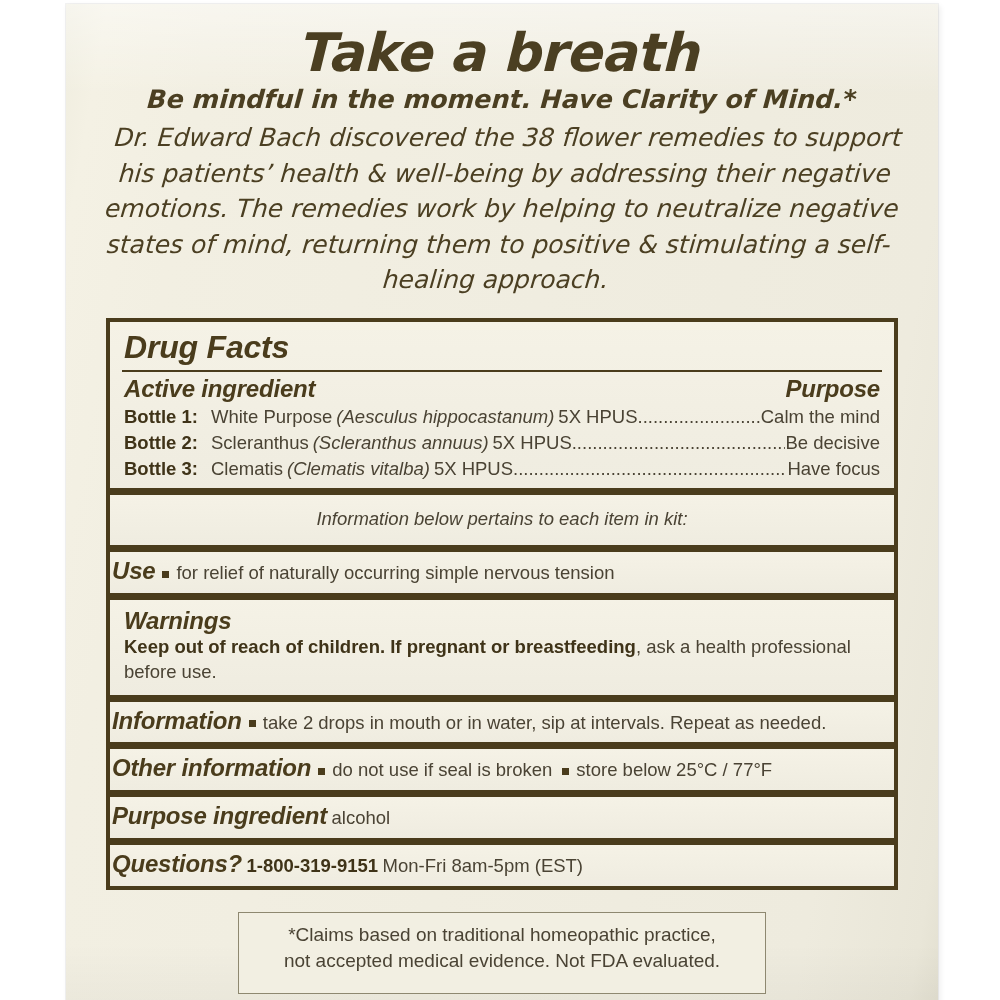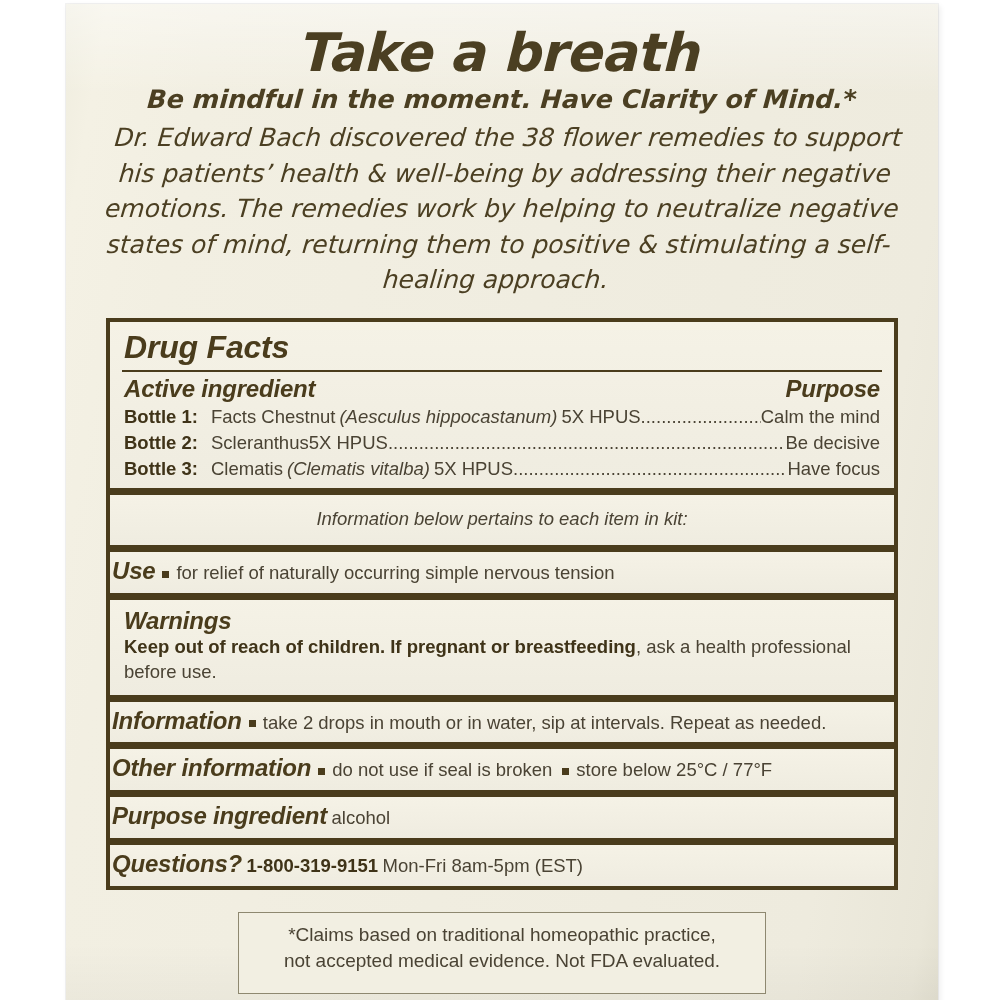--- a/index.html
+++ b/index.html
@@ -233,30 +233,31 @@
       <div class="df-title">Drug Facts</div>
       <div class="rule-thin"></div>
 
       <div class="ai-head">
         <span>Active ingredient</span>
         <span>Purpose</span>
       </div>
 
       <div class="ing-row">
         <span class="bottle">Bottle 1:</span>
-        <span class="nm">Facts Chestnut</span>
+        <span class="nm">White Purpose</span>
         <span class="latin">(Aesculus hippocastanum)</span>
         <span>5X HPUS</span>
         <span class="dots">................................................................................</span>
         <span class="purpose">Calm the mind</span>
       </div>
 
       <div class="ing-row">
         <span class="bottle">Bottle 2:</span>
         <span class="nm">Scleranthus</span>
+        <span class="latin">(Scleranthus annuus)</span>
         <span>5X HPUS</span>
         <span class="dots">................................................................................</span>
         <span class="purpose">Be decisive</span>
       </div>
 
       <div class="ing-row">
         <span class="bottle">Bottle 3:</span>
         <span class="nm">Clematis</span>
         <span class="latin">(Clematis vitalba)</span>
         <span>5X HPUS</span>

